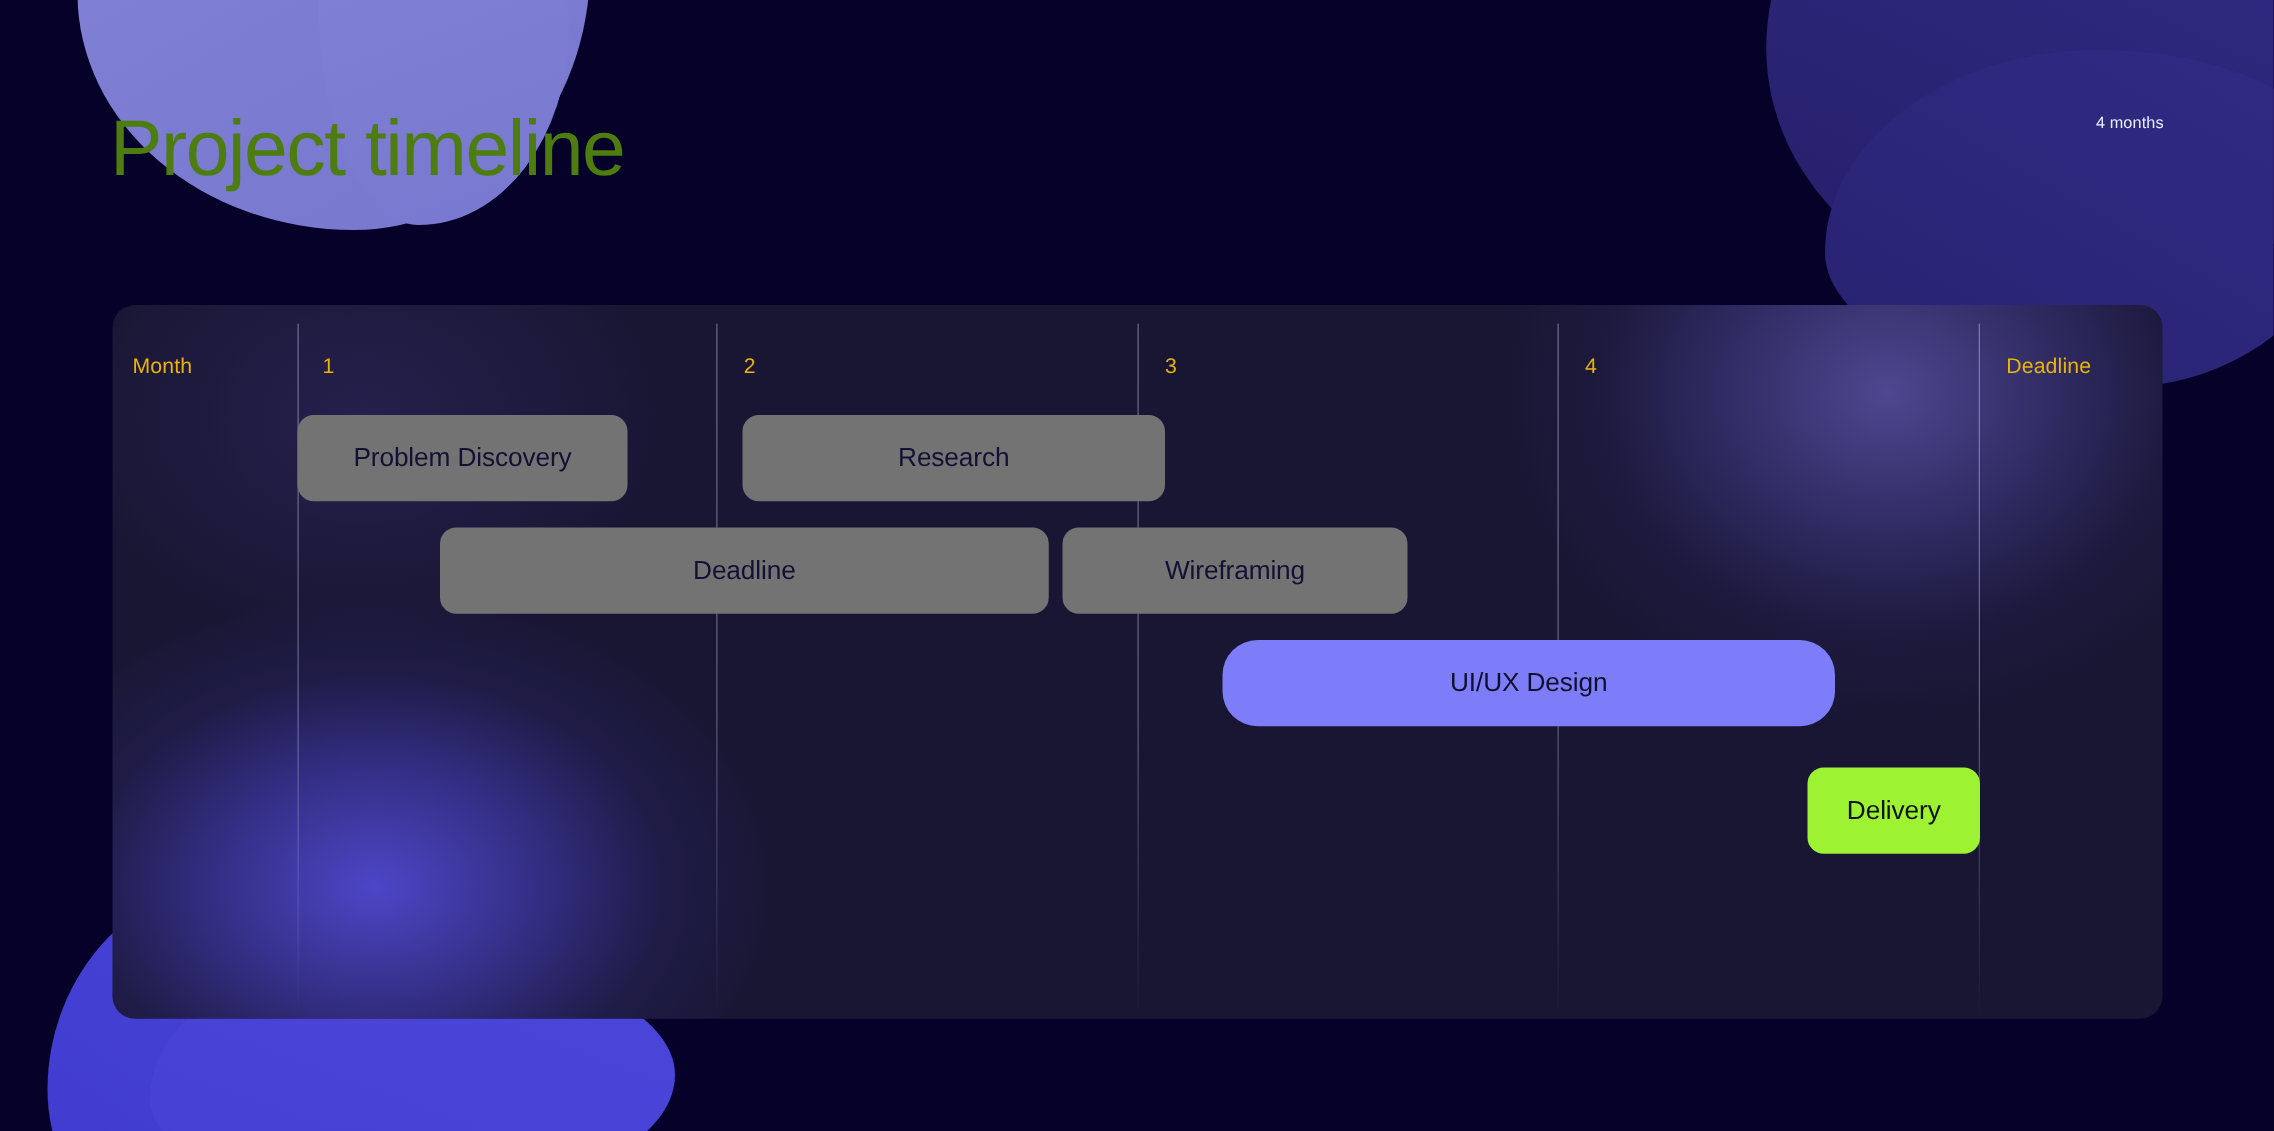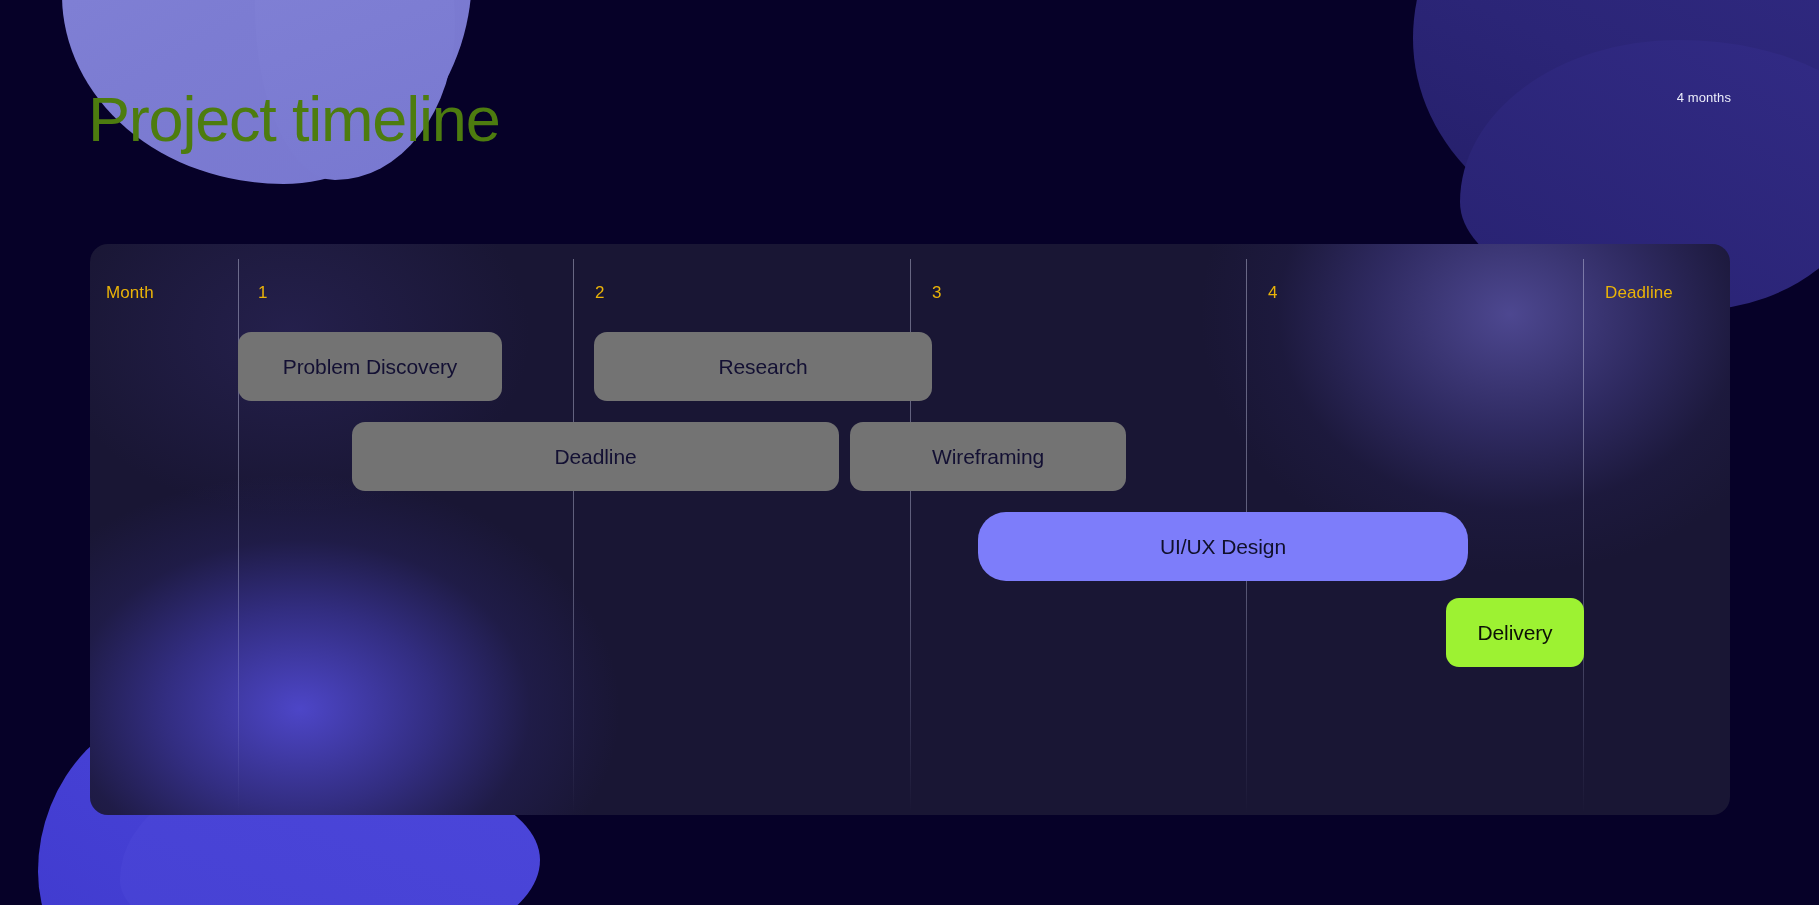--- a/index.html
+++ b/index.html
@@ -194,17 +194,17 @@
         <div class="col-label" style="left: 842px;">3</div>
         <div class="col-label" style="left: 1178px;">4</div>
         <div class="col-label" style="left: 1515px; text-align: right;">Deadline</div>
       </div>
     <div id="task-bars">
         <div class="task-bar style-light" style="left: 148px; top: 88px; width: 264px;">Problem Discovery</div>
         <div class="task-bar style-light" style="left: 504px; top: 88px; width: 338px;">Research</div>
         <div class="task-bar style-light" style="left: 262px; top: 178px; width: 487px;">Deadline</div>
         <div class="task-bar style-light" style="left: 760px; top: 178px; width: 276px;">Wireframing</div>
         <div class="task-bar style-accent" style="left: 888px; top: 268px; width: 490px;">UI/UX Design</div>
-        <div class="task-bar style-success" style="left: 1356px; top: 354px; width: 138px;">Delivery</div>
+        <div class="task-bar style-success" style="left: 1356px; top: 370px; width: 138px;">Delivery</div>
       </div>
   </div>
 
 </div>
 
 </body></html>

